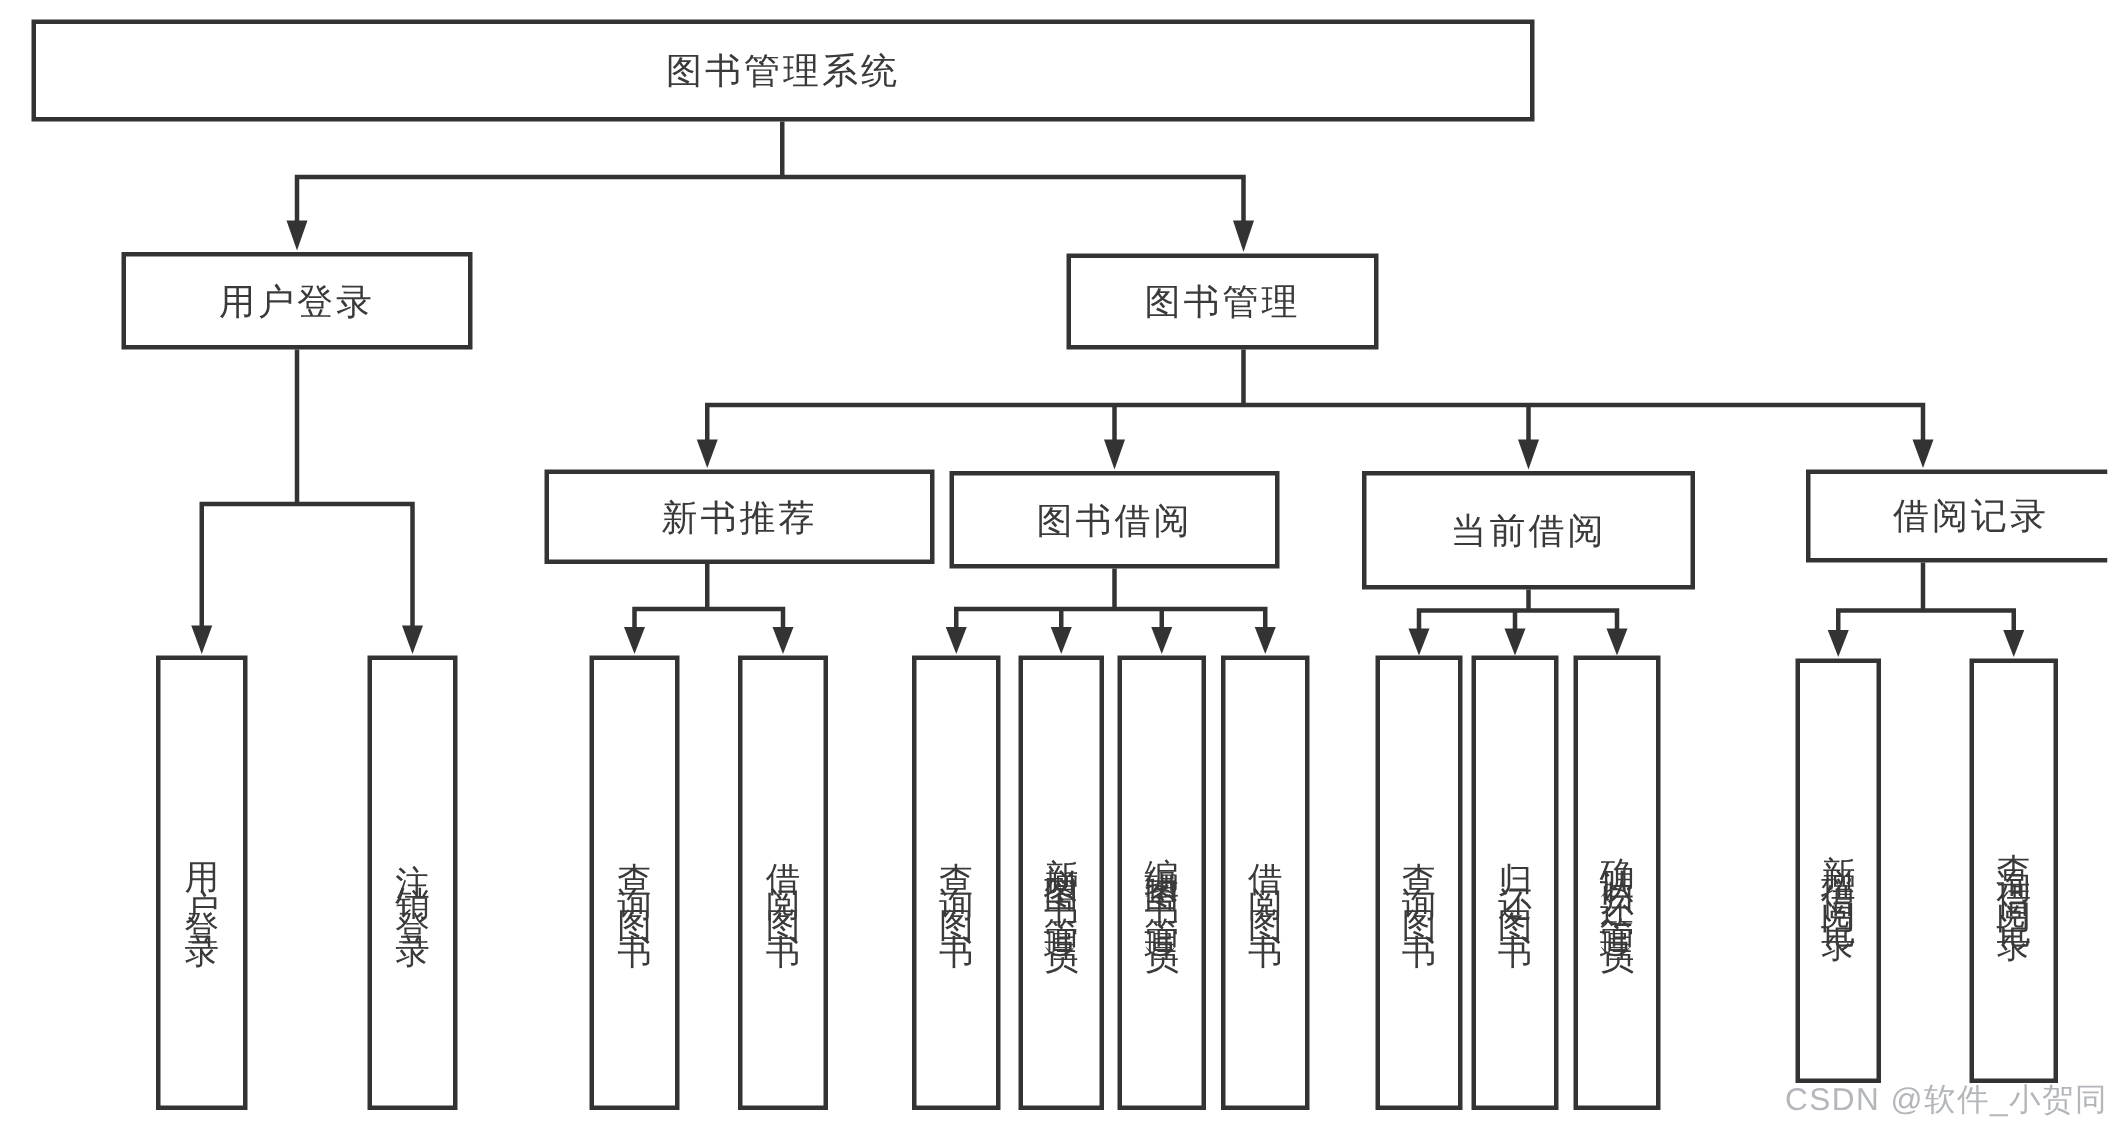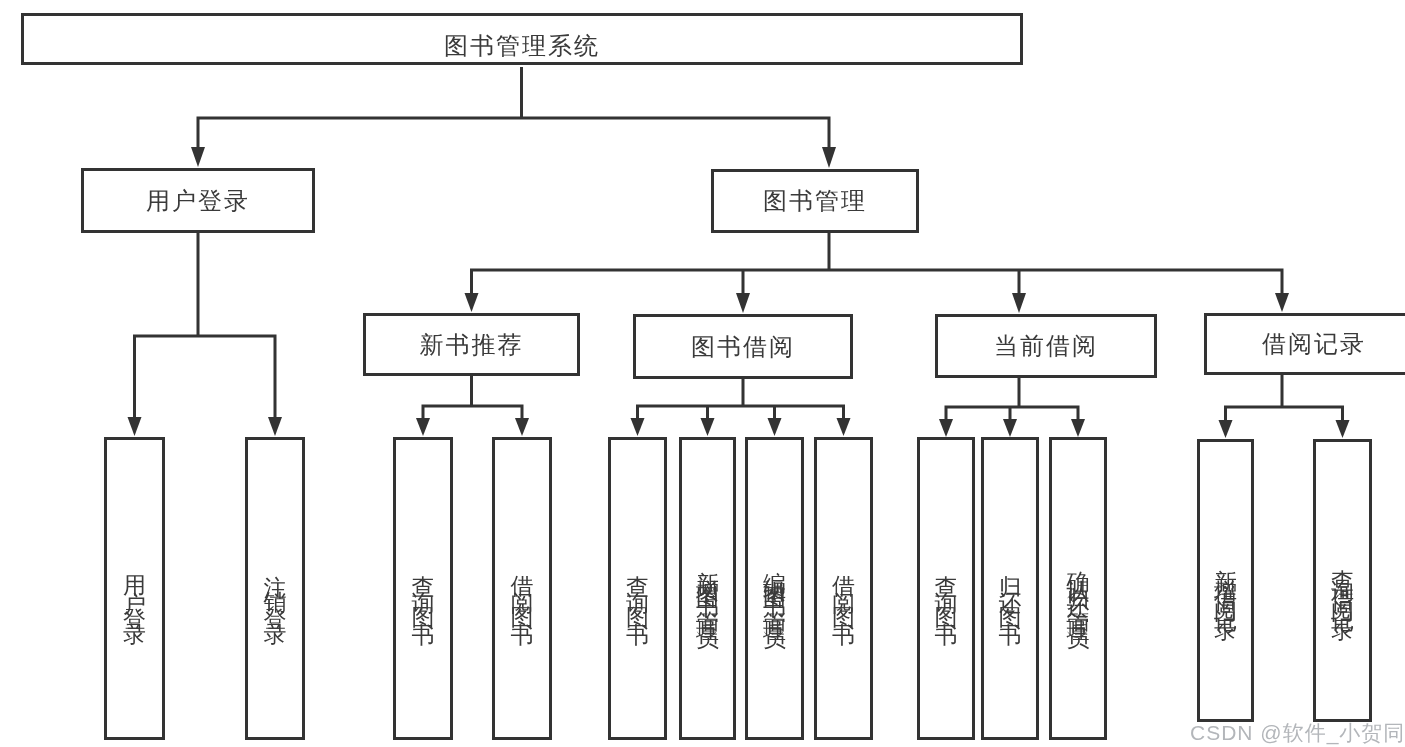--- a/index.html
+++ b/index.html
@@ -94,38 +94,38 @@
       <polygon points="767.5,418 781.5,418 774.5,436"></polygon>
       <polygon points="836.5,418 850.5,418 843.5,436"></polygon>
       <polygon points="939,419 953,419 946,437"></polygon>
       <polygon points="1003,419 1017,419 1010,437"></polygon>
       <polygon points="1071,419 1085,419 1078,437"></polygon>
       <polygon points="1218.5,420 1232.5,420 1225.5,438"></polygon>
       <polygon points="1335.5,420 1349.5,420 1342.5,438"></polygon>
     </g>
   </svg>
 
-  <div class="node" style="left:21px; top:13px; width:1002px; height:52px;align-items:flex-end;">
+  <div class="node" style="left:21px; top:13px; width:1002px; height:68px;">
     <span class="hlabel">图书管理系统</span>
   </div>
 
   <div class="node" style="left:81px; top:168px; width:234px; height:65px;">
     <span class="hlabel">用户登录</span>
   </div>
   <div class="node" style="left:711px; top:169px; width:208px; height:64px;">
     <span class="hlabel">图书管理</span>
   </div>
 
-  <div class="node" style="left:363px; top:313px; width:217px; height:63px;">
+  <div class="node" style="left:363px; top:313px; width:260px; height:63px;">
     <span class="hlabel">新书推荐</span>
   </div>
   <div class="node" style="left:633px; top:314px; width:220px; height:65px;">
     <span class="hlabel">图书借阅</span>
   </div>
-  <div class="node" style="left:908px; top:314px; width:222px; height:64px;margin-left:27px;">
+  <div class="node" style="left:908px; top:314px; width:222px; height:79px;">
     <span class="hlabel">当前借阅</span>
   </div>
   <div class="node" style="left:1172px; top:313px; width:220px; height:62px;margin-left:32px;">
     <span class="hlabel">借阅记录</span>
   </div>
 
   <div class="node" style="left:104px; top:437px; width:61px; height:303px;">
     <span class="vtext ls4">用户登录</span>
   </div>
   <div class="node" style="left:245px; top:437px; width:60px; height:303px;">

